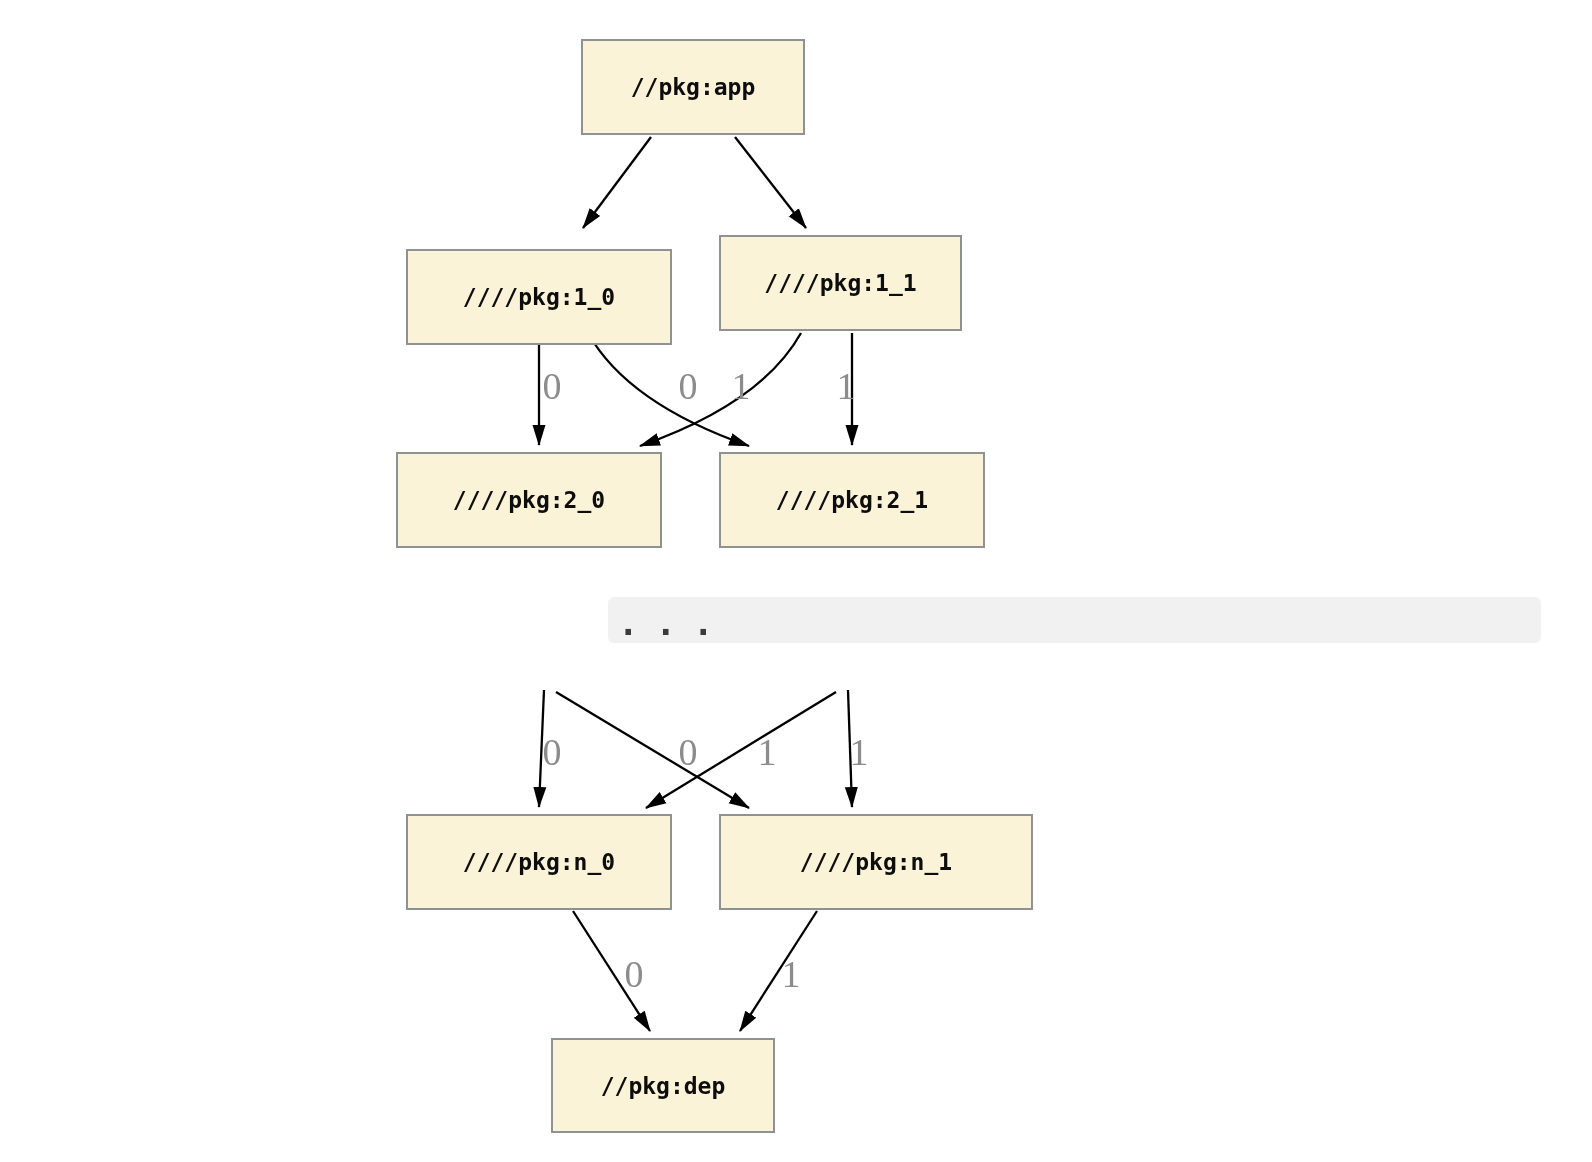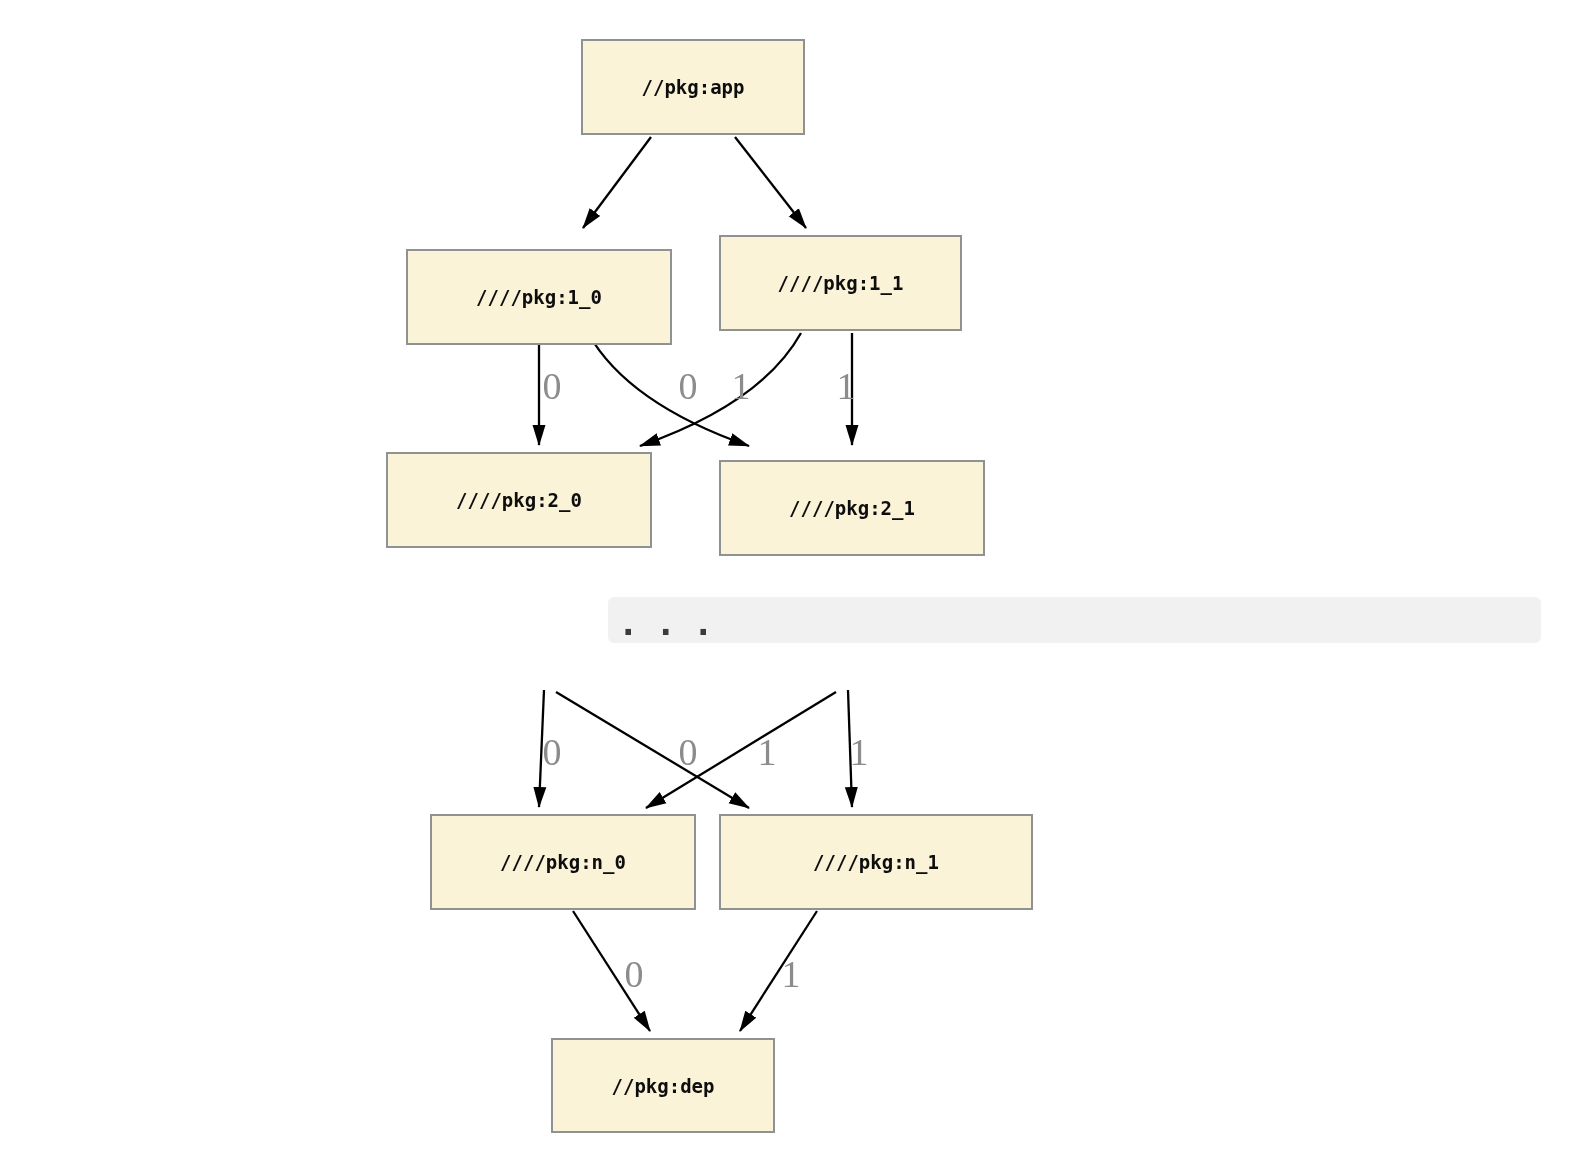--- a/index.html
+++ b/index.html
@@ -36,21 +36,21 @@
     box-sizing: border-box;
     background: var(--node-fill, #fbf3d8);
     border: 2px solid var(--node-border, #8e9292);
     display: flex;
     align-items: center;
     justify-content: center;
   }
   .node-label {
     font-family: "DejaVu Sans Mono", "Liberation Mono", monospace;
     font-weight: bold;
-    font-size: 19px;
+    font-size: 23px;
     color: #0d0d0d;
     white-space: pre;
   }
   .elabel {
     position: absolute;
     transform: translate(-50%, -50%);
     font-family: "Liberation Serif", "DejaVu Serif", serif;
     font-size: 38px;
     line-height: 1;
     color: var(--edge-label, #8c8c8c);
@@ -104,27 +104,27 @@
 
   <div class="node" style="left:581px; top:39px; width:224px; height:96px;">
     <span class="node-label">//pkg:app</span>
   </div>
   <div class="node" style="left:406px; top:249px; width:266px; height:96px;">
     <span class="node-label">////pkg:1_0</span>
   </div>
   <div class="node" style="left:719px; top:235px; width:243px; height:96px;">
     <span class="node-label">////pkg:1_1</span>
   </div>
-  <div class="node" style="left:386px; top:452px; width:266px; height:96px;">
+  <div class="node" style="left:396px; top:452px; width:266px; height:96px;">
     <span class="node-label">////pkg:2_0</span>
   </div>
-  <div class="node" style="left:719px; top:452px; width:266px; height:96px;margin-top:8px;">
+  <div class="node" style="left:719px; top:452px; width:266px; height:96px;">
     <span class="node-label">////pkg:2_1</span>
   </div>
-  <div class="node" style="left:406px; top:814px; width:266px; height:96px;margin-left:24px;">
+  <div class="node" style="left:406px; top:814px; width:266px; height:96px;">
     <span class="node-label">////pkg:n_0</span>
   </div>
   <div class="node" style="left:719px; top:814px; width:314px; height:96px;">
     <span class="node-label">////pkg:n_1</span>
   </div>
   <div class="node" style="left:551px; top:1038px; width:224px; height:95px;">
     <span class="node-label">//pkg:dep</span>
   </div>
 
   <span class="elabel" style="left:552px; top:386px;">0</span>

